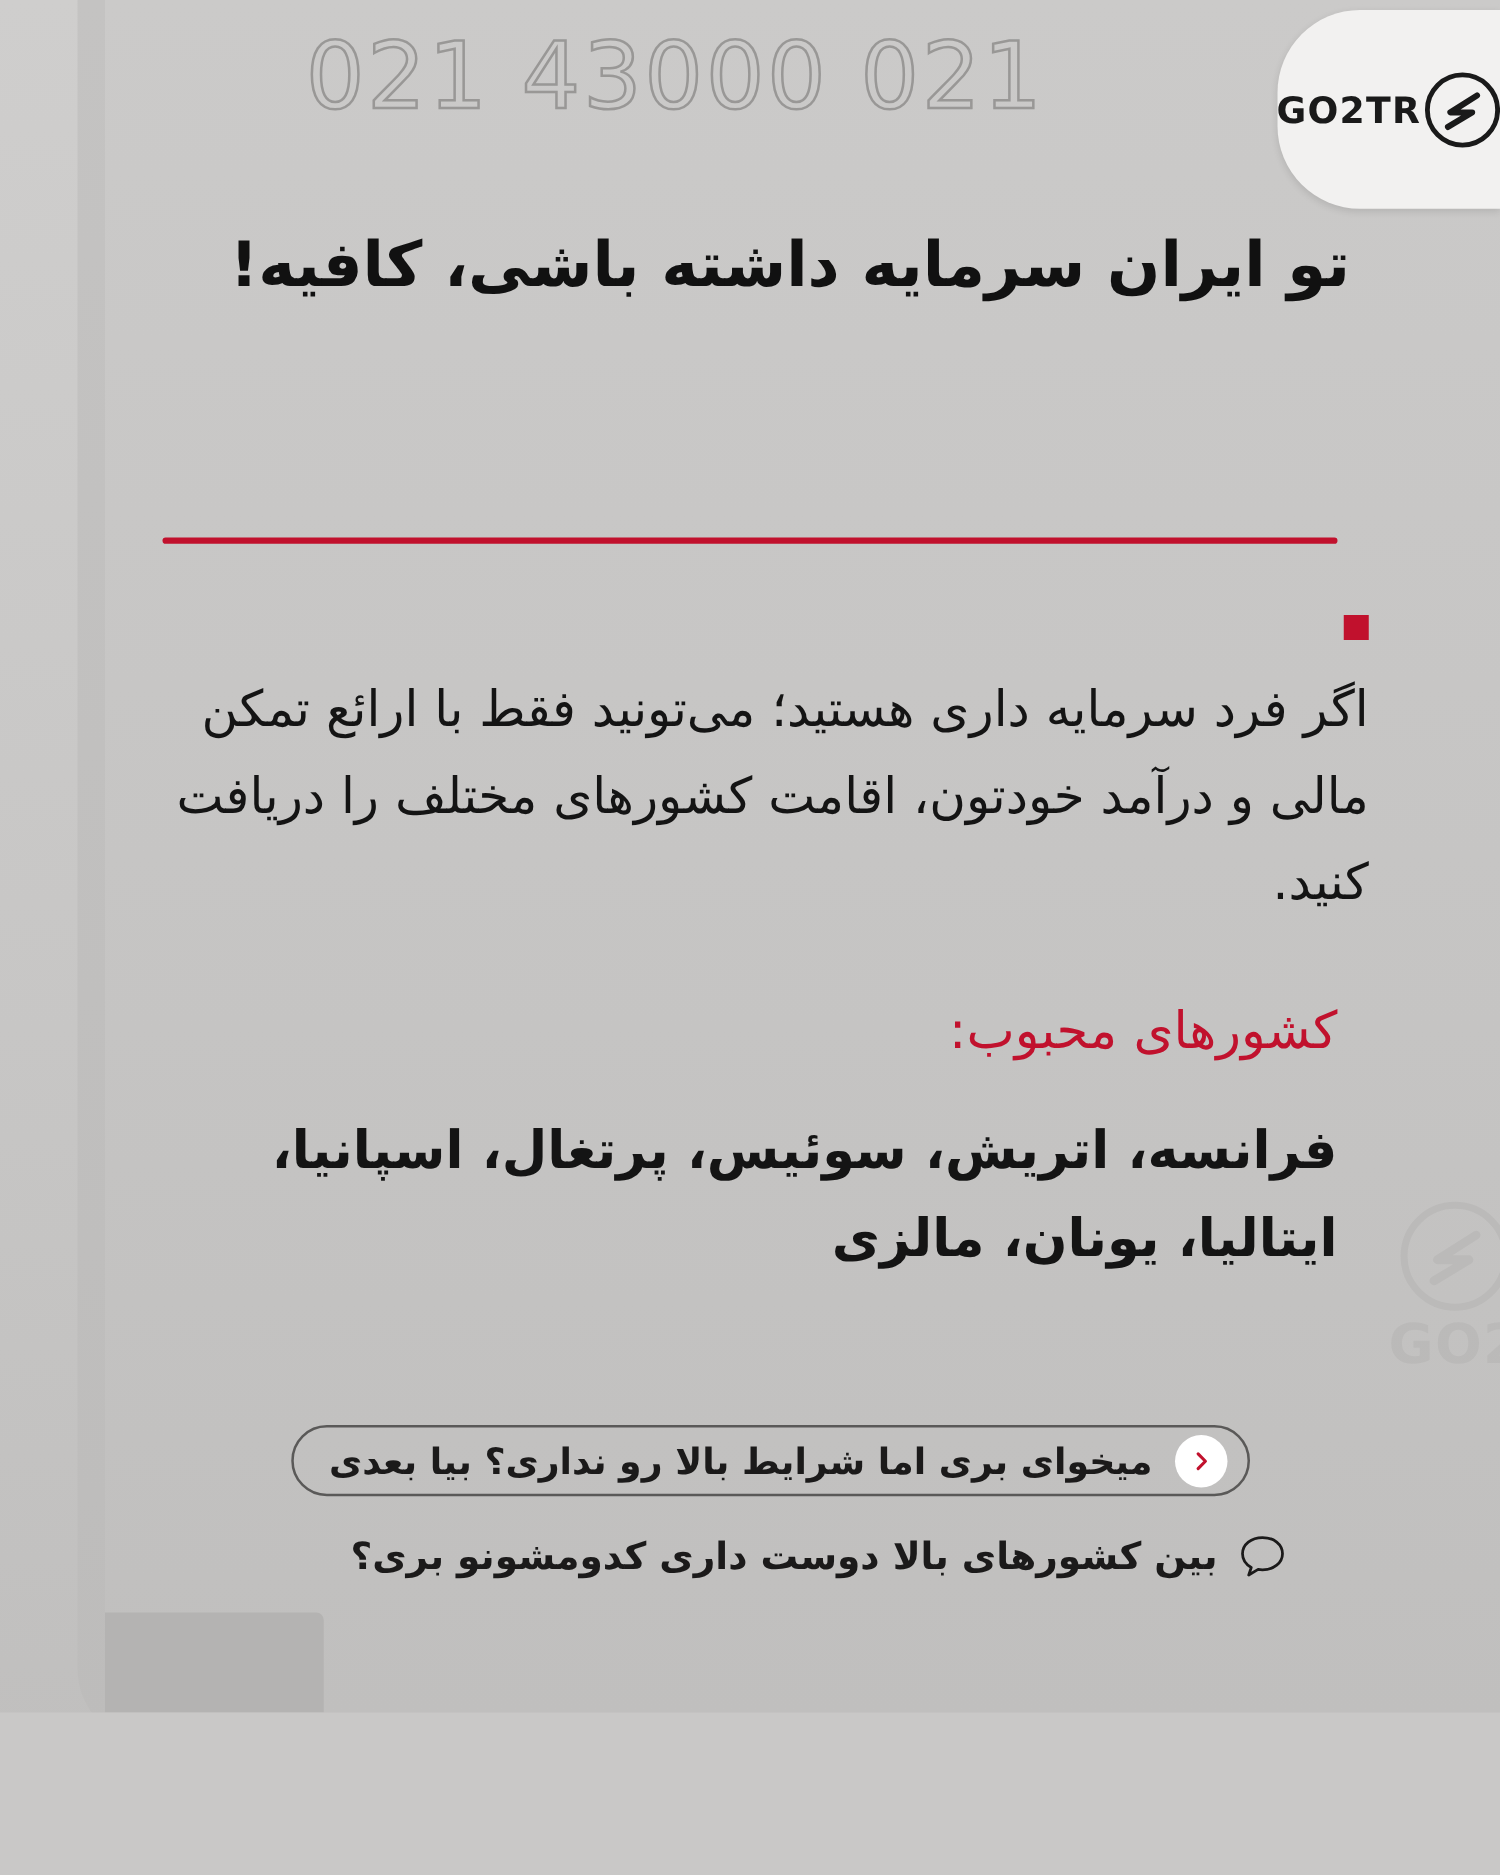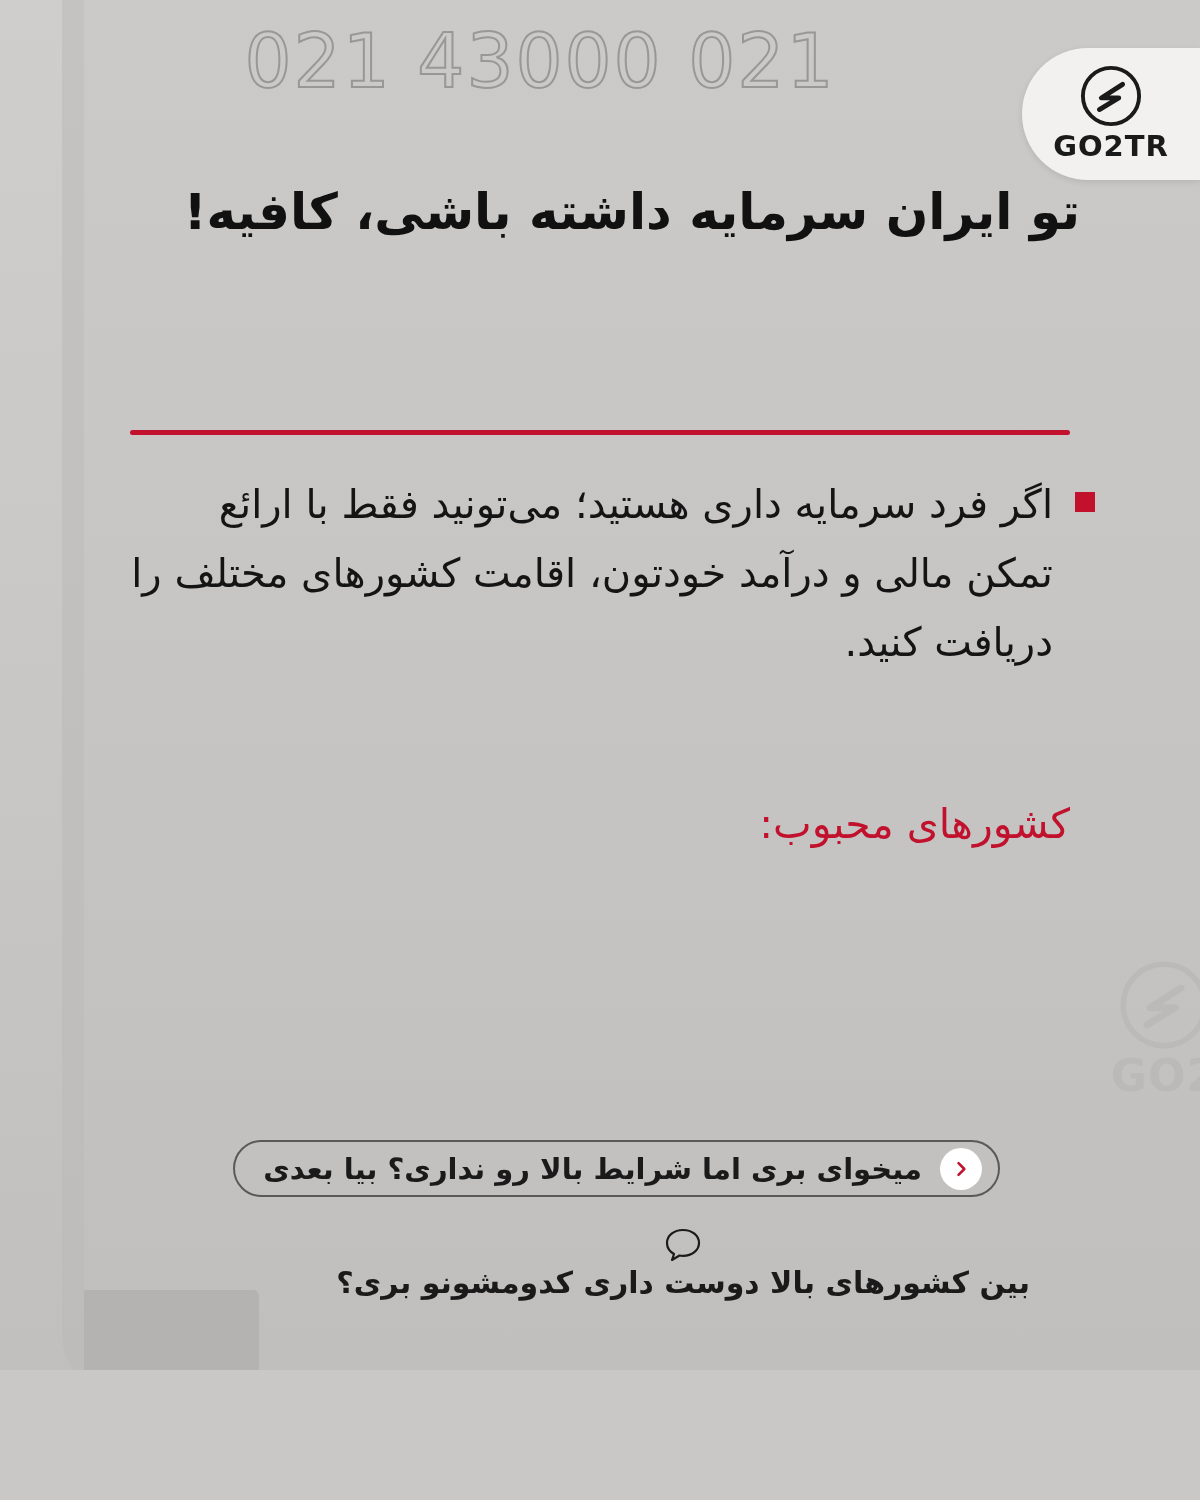--- a/index.html
+++ b/index.html
@@ -74,31 +74,29 @@
     user-select: none;
     padding-right: 120px;
   }
 
   
   .logo-badge {
     position: absolute;
     right: 0px;
     top: 8px;
     width: 178px;
-    height: 132px;
+    height: 159px;
     background: #f2f1f0;
     border-top-left-radius: 66px;
     border-bottom-left-radius: 66px;
     display: flex;
-    flex-direction: column;
     align-items: center;
     justify-content: center;
     gap: 2px;
     box-shadow: 0 2px 6px rgba(0,0,0,0.10);
-    margin-top: 40px;
   }
   .logo-badge .mark { width: 62px; height: 62px; }
   .logo-badge .wordmark {
     font-size: 29px;
     font-weight: 700;
     letter-spacing: 1px;
     color: #1a1a1a;
     direction: ltr;
   }
 
@@ -126,21 +124,21 @@
     border-radius: 3px;
   }
 
   
   .bullet-row {
     position: absolute;
     right: 105px;
     left: 130px;
     top: 470px;
     display: flex;
-    flex-direction: row;
+    flex-direction: column;
     align-items: flex-start;
     gap: 22px;
   }
   .bullet-square {
     flex: 0 0 auto;
     width: 20px;
     height: 20px;
     background: #c1112d;
     margin-top: 22px;
   }
@@ -228,22 +226,23 @@
     font-weight: 600;
     white-space: nowrap;
   }
 
   
   .question-row {
     position: absolute;
     right: 170px;
     top: 1225px;
     display: flex;
-    flex-direction: column;
+    flex-direction: row;
     align-items: center;
+    gap: 16px;
   }
   .question-row .q-icon {
     width: 40px;
     height: 40px;
     flex: 0 0 auto;
   }
   .question-row .q-text {
     font-size: 30px;
     color: #1b1a1a;
     font-weight: 600;
@@ -284,20 +283,21 @@
   <h1 class="headline">تو ایران سرمایه داشته باشی، کافیه!</h1>
 
   <div class="divider"></div>
 
   <div class="bullet-row">
     <span class="bullet-square"></span>
     <p class="bullet-text">اگر فرد سرمایه داری هستید؛ می‌تونید فقط با ارائع تمکن مالی و درآمد خودتون، اقامت کشورهای مختلف را دریافت کنید.</p>
   </div>
 
   <div class="section-title">کشورهای محبوب:</div>
+  <div class="countries">فرانسه، اتریش، سوئیس، پرتغال، اسپانیا، ایتالیا، یونان، مالزی</div>
 
   <div class="watermark-big">
     <span class="wm-mark">
       <svg viewBox="0 0 64 64" width="90" height="90" aria-hidden="true">
         <circle cx="32" cy="32" r="29" fill="none" stroke="#a9a8a7" stroke-width="4"></circle>
         <path d="M44 20 L22 34 L40 34 L20 46" fill="none" stroke="#a9a8a7" stroke-width="5" stroke-linecap="round" stroke-linejoin="round"></path>
       </svg>
     </span>
     <span class="wm-text">GO2</span>
   </div>

